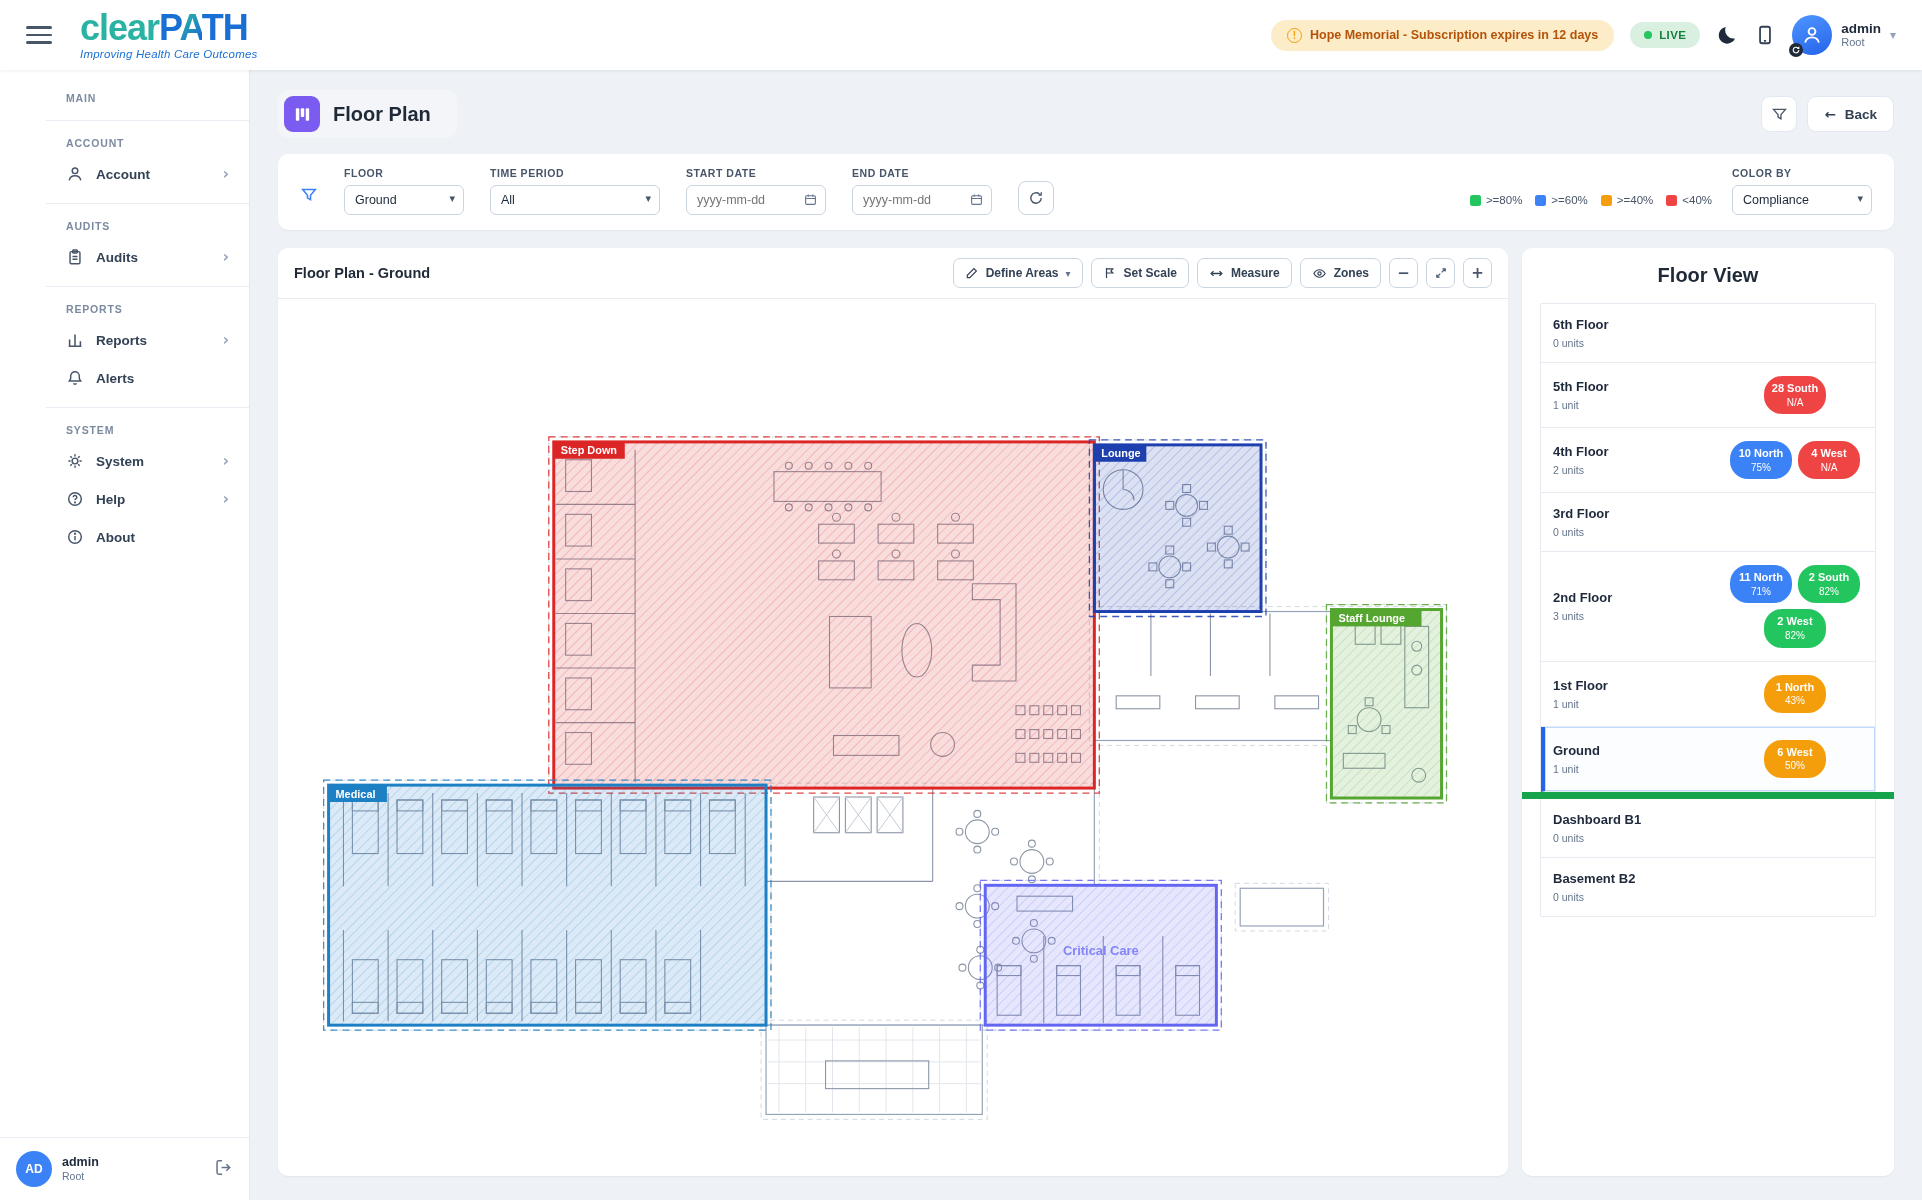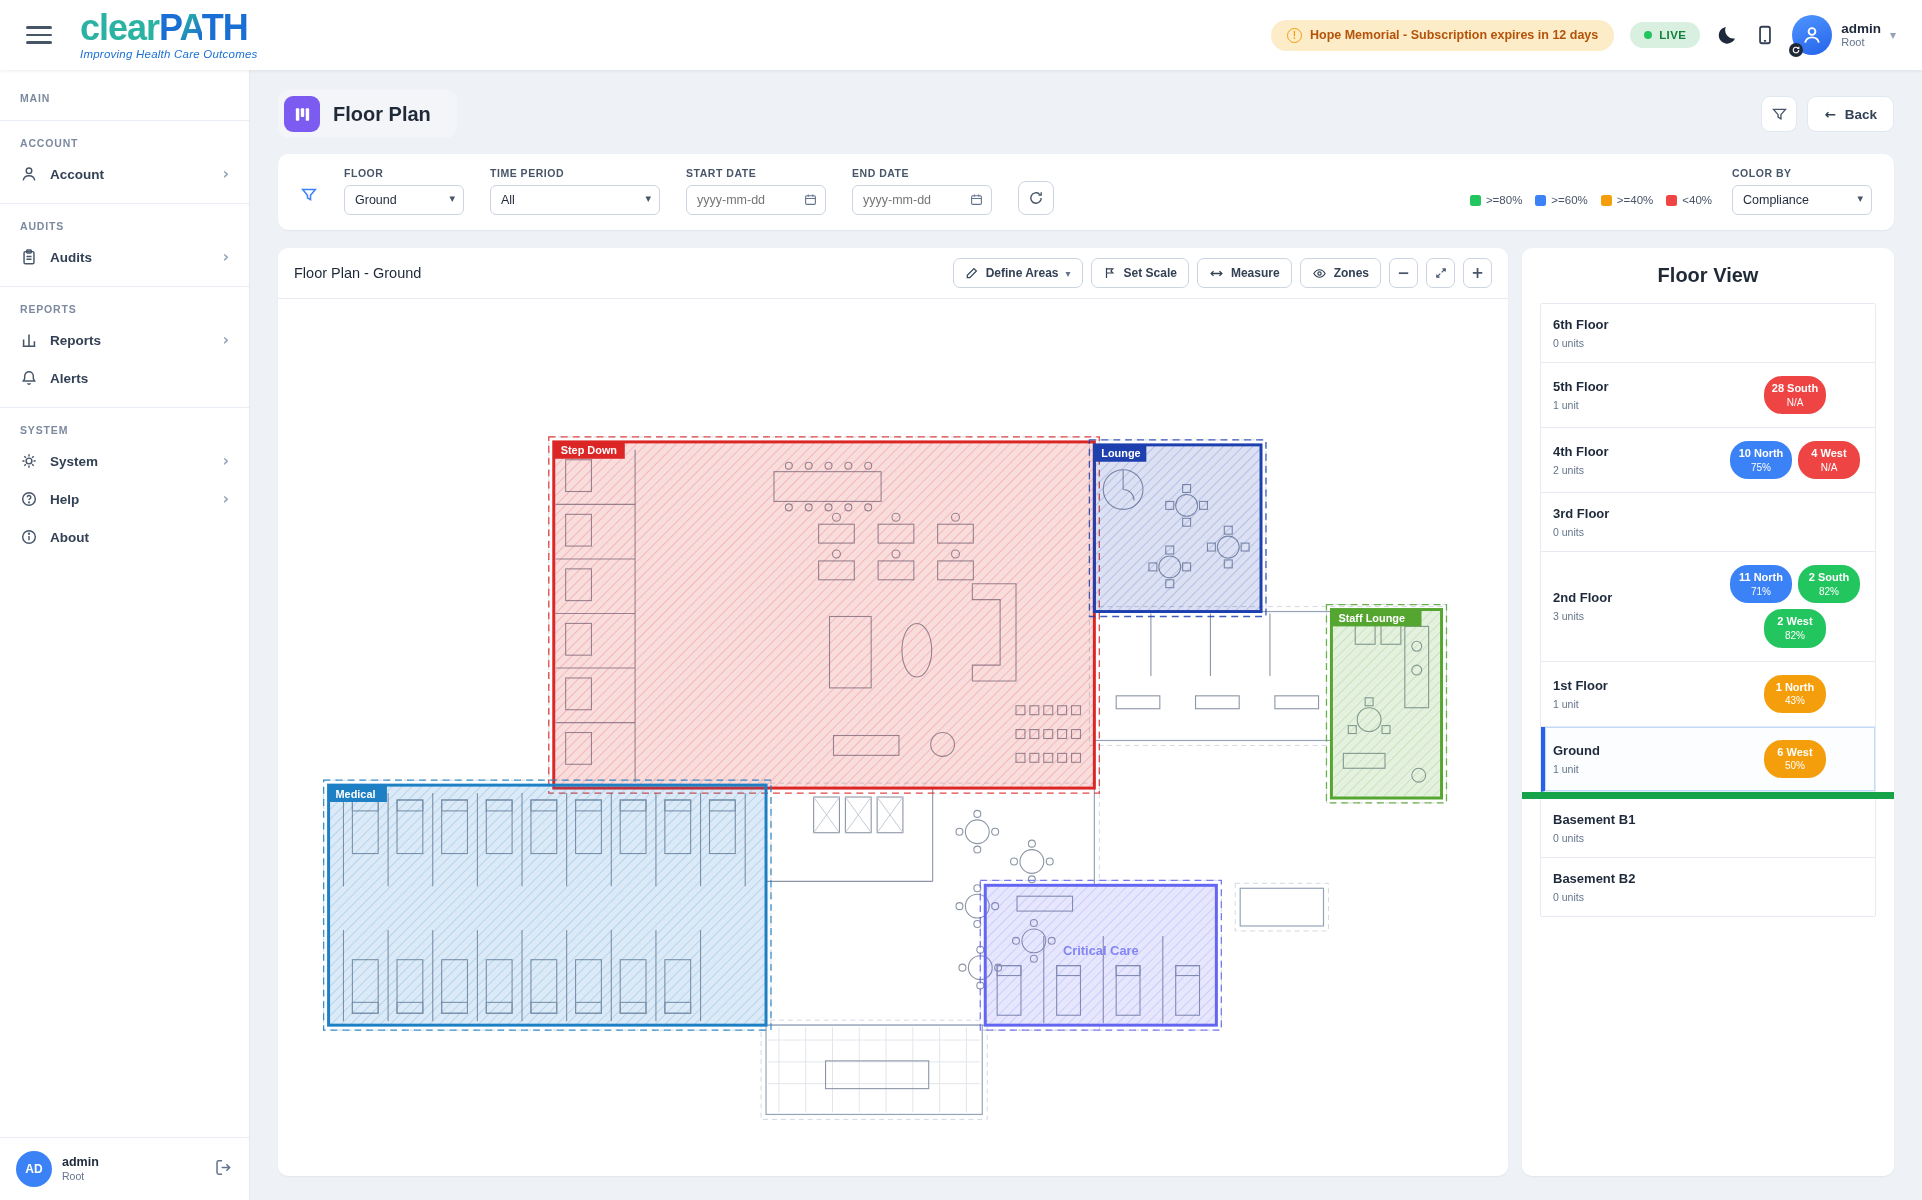--- a/index.html
+++ b/index.html
@@ -51,21 +51,21 @@
   .user-role{ font-size:11px; color:#64748b; }
   .caret{ color:#94a3b8; font-size:12px; }
 
   
   .sidebar{
     position:fixed; top:70px; left:0; bottom:0; width:250px;
     background:#ffffff; border-right:1px solid #e2e8f0;
     display:flex; flex-direction:column; z-index:15;
   }
   .side-sections{ flex:1; overflow:hidden; padding-top:6px; }
-  .side-section{ padding:8px 0 10px; }
+  .side-section{ padding:8px 0 10px;margin-left:46px; }
   .side-section + .side-section{ border-top:1px solid #e8edf3; }
   .side-label{ font-size:10.5px; font-weight:700; letter-spacing:.08em; color:#7c8aa0;
     padding:8px 20px 6px; }
   .side-item{ display:flex; align-items:center; gap:12px; padding:10px 20px;
     font-size:13.5px; font-weight:600; color:#334155; cursor:pointer; }
   .side-item .chev{ margin-left:auto; color:#94a3b8; font-size:15px; }
   .side-footer{ border-top:1px solid #e8edf3; padding:13px 16px; display:flex; align-items:center; gap:10px; }
   .side-avatar{ width:36px; height:36px; border-radius:50%; background:#3b82f6; color:#fff;
     font-size:12px; font-weight:700; display:flex; align-items:center; justify-content:center; }
   .sf-meta{ display:flex; flex-direction:column; line-height:1.2; }
@@ -109,21 +109,21 @@
   .filter-right{ margin-left:auto; display:flex; align-items:flex-end; gap:20px; }
   .legend{ display:flex; align-items:center; gap:13px; margin-bottom:9px; }
   .leg-item{ display:flex; align-items:center; gap:5px; font-size:11.5px; color:#475569; }
   .leg-sw{ width:11px; height:11px; border-radius:2.5px; }
 
   
   .content-row{ margin-top:18px; display:flex; gap:14px; flex:1; min-height:0; }
   .plan-card{ flex:1; background:#fff; border-radius:10px; display:flex; flex-direction:column;
     box-shadow:0 1px 2px rgba(15,23,42,.05); min-width:0; }
   .plan-head{ display:flex; align-items:center; justify-content:space-between; padding:10px 16px; }
-  .plan-title{ font-size:14.5px; font-weight:400; color:#1f2937; }
+  .plan-title{ font-size:14.5px; font-weight:700; color:#1f2937; }
   .plan-tools{ display:flex; align-items:center; gap:8px; }
   .tool-btn{ height:30px; background:#fff; border:1px solid #cbd5e1; border-radius:7px;
     padding:0 11px; display:flex; align-items:center; gap:7px; font-size:12px; font-weight:600;
     color:#334155; cursor:pointer; }
   .tool-sq{ width:29px; padding:0; justify-content:center; font-size:15px; color:#475569; }
   .plan-body{ flex:1; border-top:1px solid #e7ebf1; min-height:0; }
   .plan-body svg{ width:100%; height:100%; display:block; }
 
   
   .floor-panel{ width:372px; background:#fff; border-radius:10px; padding:16px 0 18px;
@@ -776,21 +776,21 @@
             </div>
           <div class="fv-badges">
             <div class="fvb" style="background-color: rgb(245, 158, 11);"><span>6 West</span><span class="v">50%</span></div>
           </div>
         </div>
 
         <div class="ground-bar" style="background-color: rgb(22, 163, 74);"></div>
 
         <div class="fv-row">
           <div class="fv-left">
-              <span class="fv-name">Basement B1</span>
+              <span class="fv-name">Dashboard B1</span>
               <span class="fv-units">0 units</span>
             </div>
           <div class="fv-badges"></div>
         </div>
 
         <div class="fv-row">
           <div class="fv-left">
               <span class="fv-name">Basement B2</span>
               <span class="fv-units">0 units</span>
             </div>

